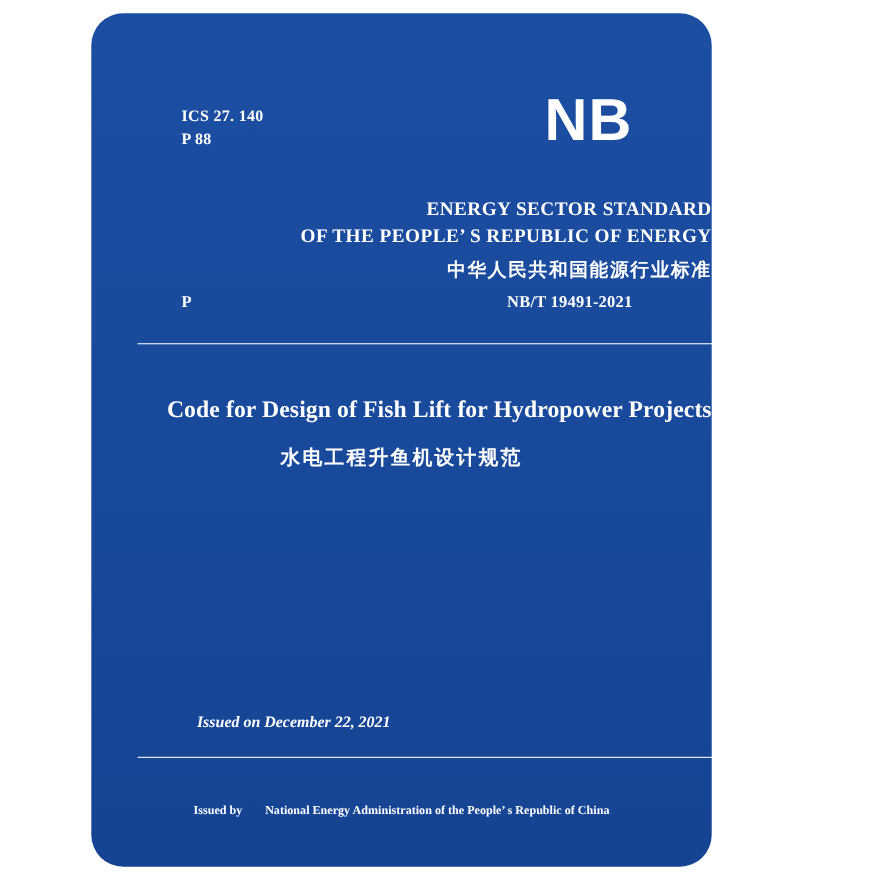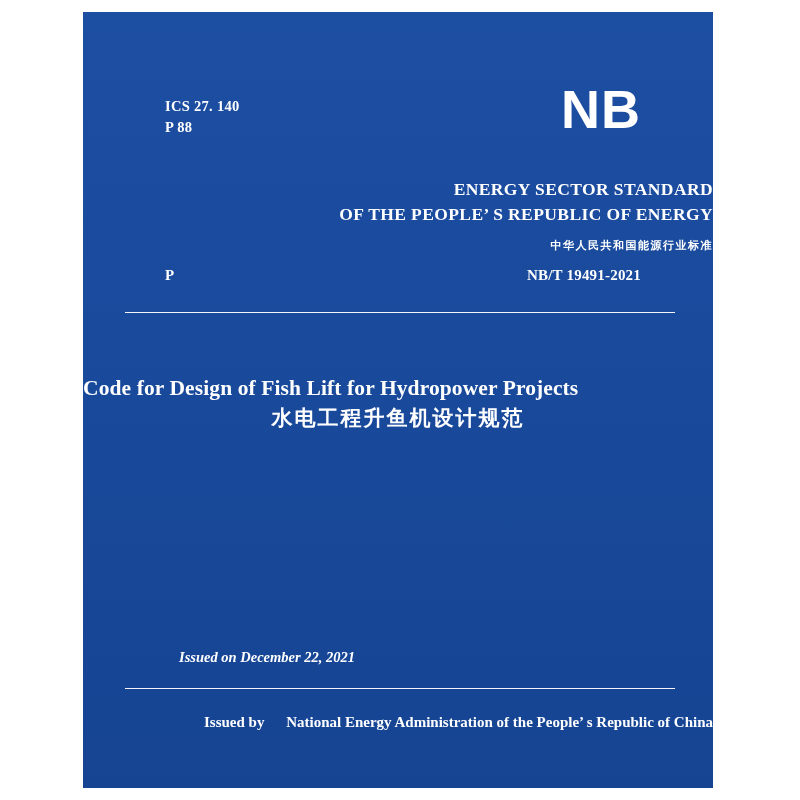--- a/index.html
+++ b/index.html
@@ -10,26 +10,27 @@
     width: 800px;
     height: 800px;
     background: #ffffff;
     font-family: "Liberation Serif", serif;
     overflow: hidden;
   }
   .page {
     position: absolute;
     left: 83px;
     top: 12px;
-    width: 630px;
+    width: 564px;
     height: 776px;
     background: #1a4b9c;
     background: linear-gradient(180deg, #1c4ea2 0%, #164493 100%);
     color: #ffffff;
     box-sizing: border-box;
+    border-radius: 29px;
   }
   .top-row {
     position: absolute;
     left: 0;
     top: 60px;
     width: 100%;
     height: 100px;
   }
   .ics-block {
     position: absolute;
@@ -58,25 +59,25 @@
     text-align: right;
   }
   .std-line1, .std-line2 {
     font-size: 17.5px;
     font-weight: bold;
     letter-spacing: 0.4px;
     line-height: 25px;
   }
   .std-cn {
     margin-top: 6px;
-    font-size: 11px;
+    font-size: 17px;
     font-weight: bold;
     letter-spacing: 1.5px;
     line-height: 26px;
-    font-family: Liberation Mono, monospace;
+    font-family: Liberation Serif, serif;
     padding-left: 12px;
   }
   .code-row {
     position: absolute;
     left: 0;
     top: 255px;
     width: 100%;
     height: 24px;
   }
   .code-left {
@@ -103,35 +104,34 @@
     opacity: 0.95;
   }
   .rule-top { top: 300px; }
   .rule-bottom { top: 676px; }
 
   .doc-title {
     position: absolute;
     left: 0;
     top: 345px;
     width: 100%;
-    text-align: left;
+    text-align: right;
     font-size: 21.5px;
     font-weight: bold;
     letter-spacing: 0.1px;
     line-height: 30px;
-    margin-top: 16px;
   }
   .doc-title-cn {
     position: absolute;
     left: 0;
     top: 388px;
     width: 100%;
     text-align: center;
-    font-family: Liberation Sans, sans-serif;
-    font-size: 21px;
+    font-family: Liberation Mono, monospace;
+    font-size: 18px;
     font-weight: bold;
     letter-spacing: 2px;
     line-height: 36px;
   }
   .dates-row {
     position: absolute;
     left: 0;
     top: 637px;
     width: 100%;
     height: 22px;
@@ -147,24 +147,24 @@
   .implemented-date {
     position: absolute;
     right: 76px;
     top: 0;
     font-size: 14.5px;
     font-weight: bold;
   }
   .issuer-row {
     position: absolute;
     left: 0;
-    top: 702px;
-    width: 100%;
-    text-align: right;
-    font-size: 15px;
+    top: 719px;
+    width: 100%;
+    text-align: center;
+    font-size: 11px;
     font-weight: bold;
   }
   .issuer-label {
     margin-right: 18px;
   }
 </style>
 </head>
 <body>
 
 <div class="page">

